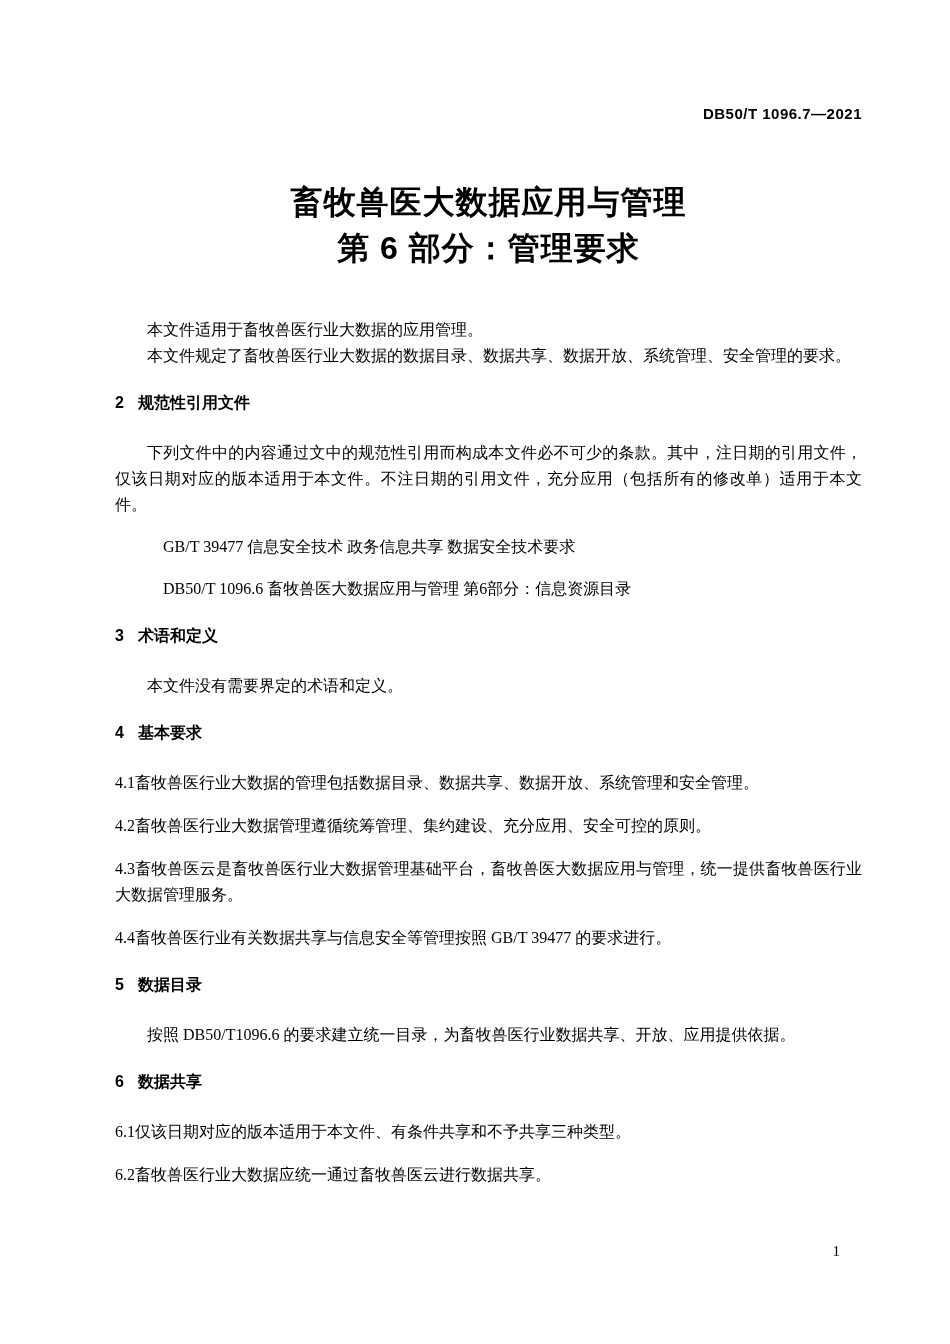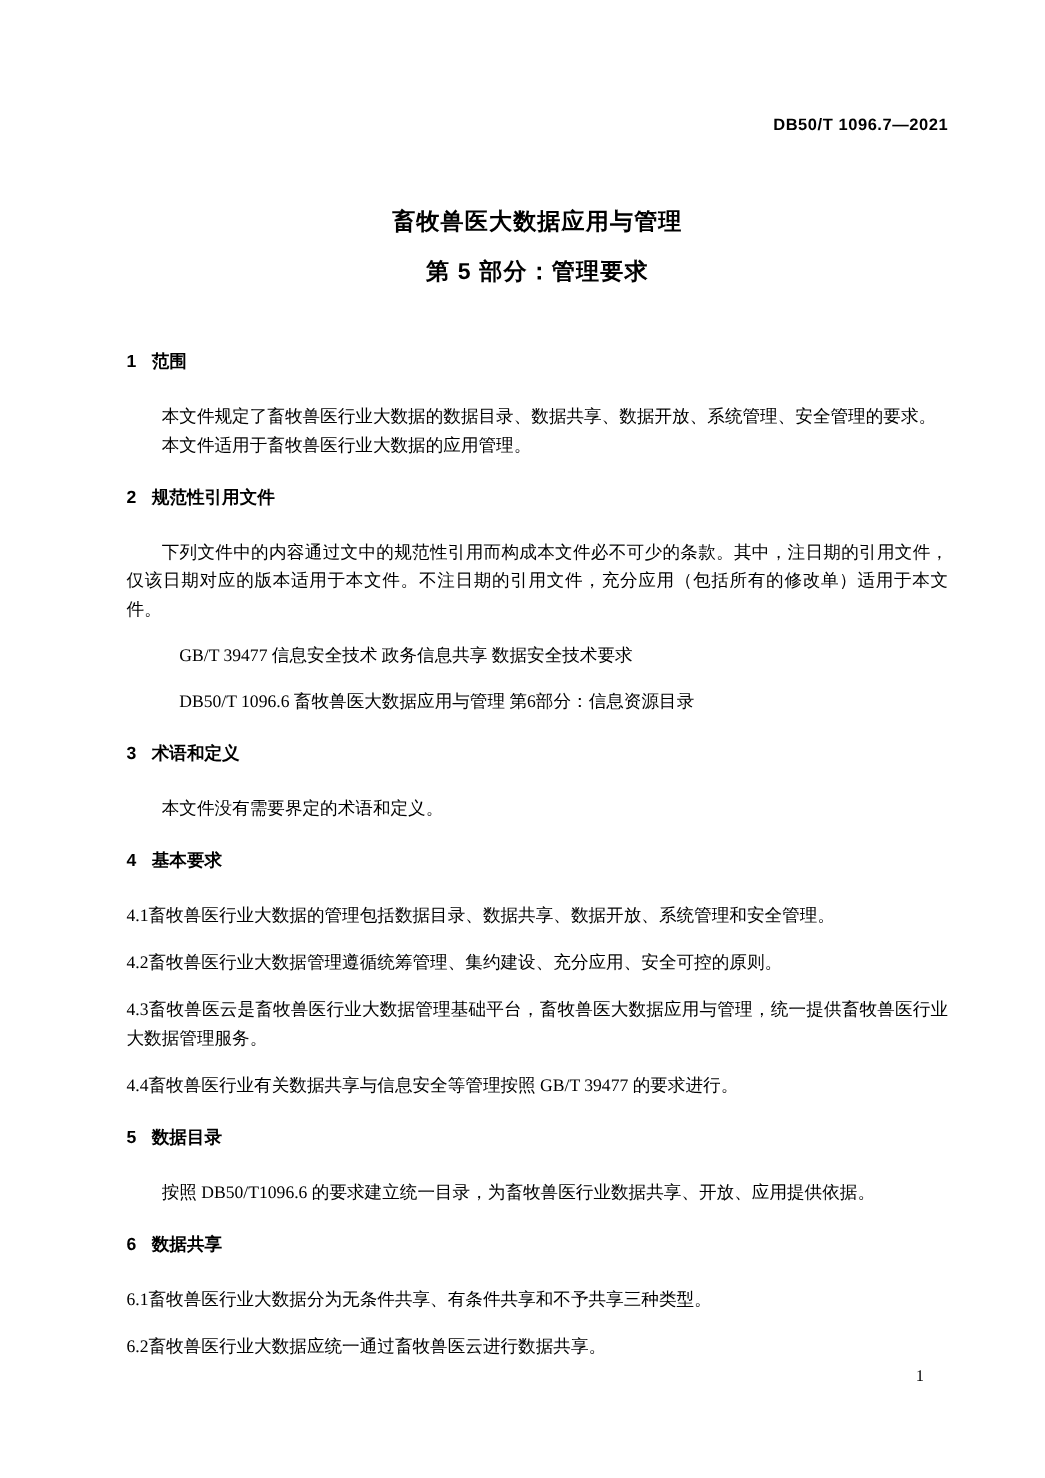--- a/index.html
+++ b/index.html
@@ -28,21 +28,21 @@
     font-family: "Liberation Sans", "DejaVu Sans", sans-serif;
     font-weight: bold;
     font-size: 15px;
     letter-spacing: 0.5px;
   }
   .doc-title {
     margin: 52px 0 46px 0;
     text-align: center;
     font-family: "Liberation Sans", "DejaVu Sans", sans-serif;
     font-weight: bold;
-    font-size: 21px;
+    font-size: 32px;
     letter-spacing: 1px;
   }
   .title-line {
     display: block;
     line-height: 46px;
   }
   .sec-heading {
     font-family: "Liberation Sans", "DejaVu Sans", sans-serif;
     font-weight: bold;
     font-size: 16px;
@@ -86,29 +86,26 @@
 <body>
 
 <div class="page">
 
   <div class="header-row">
     <span class="header-code">DB50/T 1096.7—2021</span>
   </div>
 
   <h1 class="doc-title">
     <span class="title-line">畜牧兽医大数据应用与管理</span>
-    <span class="title-line">第 5 部分：管理要求</span>
+    <span class="title-line">第 6 部分：管理要求</span>
   </h1>
 
   <section class="sec">
-    <h2 class="sec-heading">
-      <span class="sec-num">1</span><span class="sec-title">范围</span>
-    </h2>
+    <p class="para">本文件适用于畜牧兽医行业大数据的应用管理。</p>
     <p class="para">本文件规定了畜牧兽医行业大数据的数据目录、数据共享、数据开放、系统管理、安全管理的要求。</p>
-    <p class="para">本文件适用于畜牧兽医行业大数据的应用管理。</p>
   </section>
 
   <section class="sec">
     <h2 class="sec-heading">
       <span class="sec-num">2</span><span class="sec-title">规范性引用文件</span>
     </h2>
     <p class="para">下列文件中的内容通过文中的规范性引用而构成本文件必不可少的条款。其中，注日期的引用文件，仅该日期对应的版本适用于本文件。不注日期的引用文件，充分应用（包括所有的修改单）适用于本文件。</p>
     <p class="ref-line">GB/T 39477 信息安全技术 政务信息共享 数据安全技术要求</p>
     <p class="ref-line">DB50/T 1096.6 畜牧兽医大数据应用与管理 第6部分：信息资源目录</p>
   </section>
@@ -143,21 +140,21 @@
       <span class="sec-num">5</span><span class="sec-title">数据目录</span>
     </h2>
     <p class="para">按照 DB50/T1096.6 的要求建立统一目录，为畜牧兽医行业数据共享、开放、应用提供依据。</p>
   </section>
 
   <section class="sec">
     <h2 class="sec-heading">
       <span class="sec-num">6</span><span class="sec-title">数据共享</span>
     </h2>
     <p class="clause">
-      <span class="clause-num">6.1</span><span class="clause-text">畜牧兽医行业大数据分为无条件共享、有条件共享和不予共享三种类型。</span>
+      <span class="clause-num">6.1</span><span class="clause-text">仅该日期对应的版本适用于本文件、有条件共享和不予共享三种类型。</span>
     </p>
     <p class="clause">
       <span class="clause-num">6.2</span><span class="clause-text">畜牧兽医行业大数据应统一通过畜牧兽医云进行数据共享。</span>
     </p>
   </section>
 
   <span class="page-number">1</span>
 
 </div>
 

